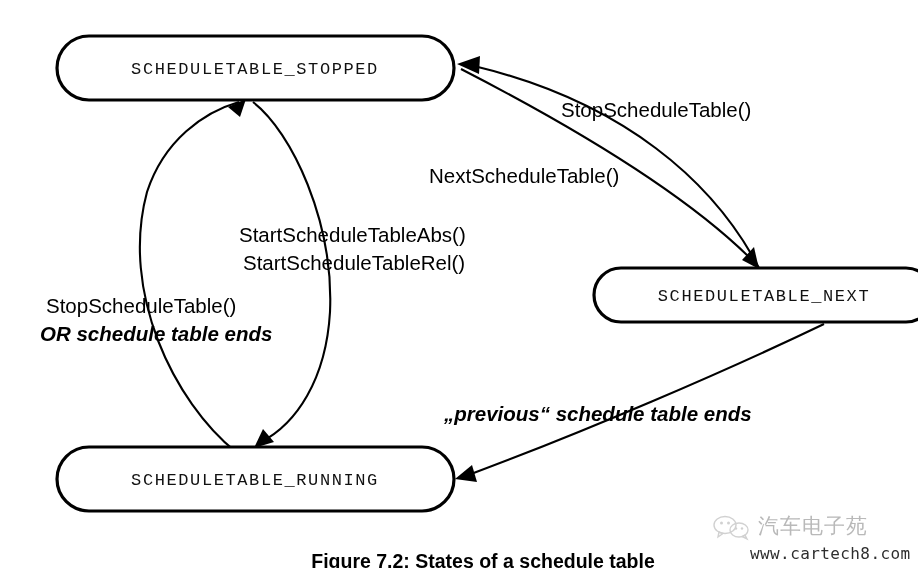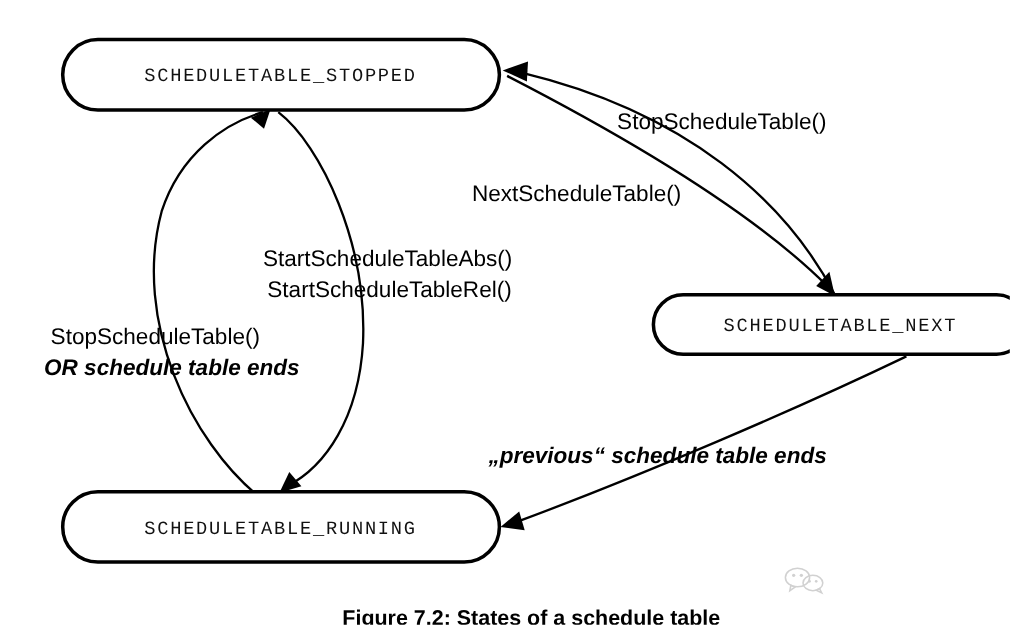--- a/index.html
+++ b/index.html
@@ -183,15 +183,17 @@
       <ellipse cx="13" cy="12" rx="11" ry="8.5" fill="none" stroke="#9a9a9a" stroke-width="1.4"></ellipse>
       <polygon points="7,19 6,24 11,20.5" fill="none" stroke="#9a9a9a" stroke-width="1.4"></polygon>
       <circle cx="9.5" cy="10" r="1.5" fill="#9a9a9a"></circle>
       <circle cx="16.5" cy="10" r="1.5" fill="#9a9a9a"></circle>
       <ellipse cx="27" cy="17" rx="9" ry="7" fill="none" stroke="#9a9a9a" stroke-width="1.4"></ellipse>
       <polygon points="33,22 35,26 30,23.5" fill="none" stroke="#9a9a9a" stroke-width="1.4"></polygon>
       <circle cx="24" cy="15.5" r="1.2" fill="#9a9a9a"></circle>
       <circle cx="30" cy="15.5" r="1.2" fill="#9a9a9a"></circle>
     </svg>
 
+    <div class="wm-row wm-cn-light">汽车电子苑</div>
+    <div class="wm-row wm-url">www.cartech8.com</div>
   </div>
 
 </div>
 
 </body></html>

